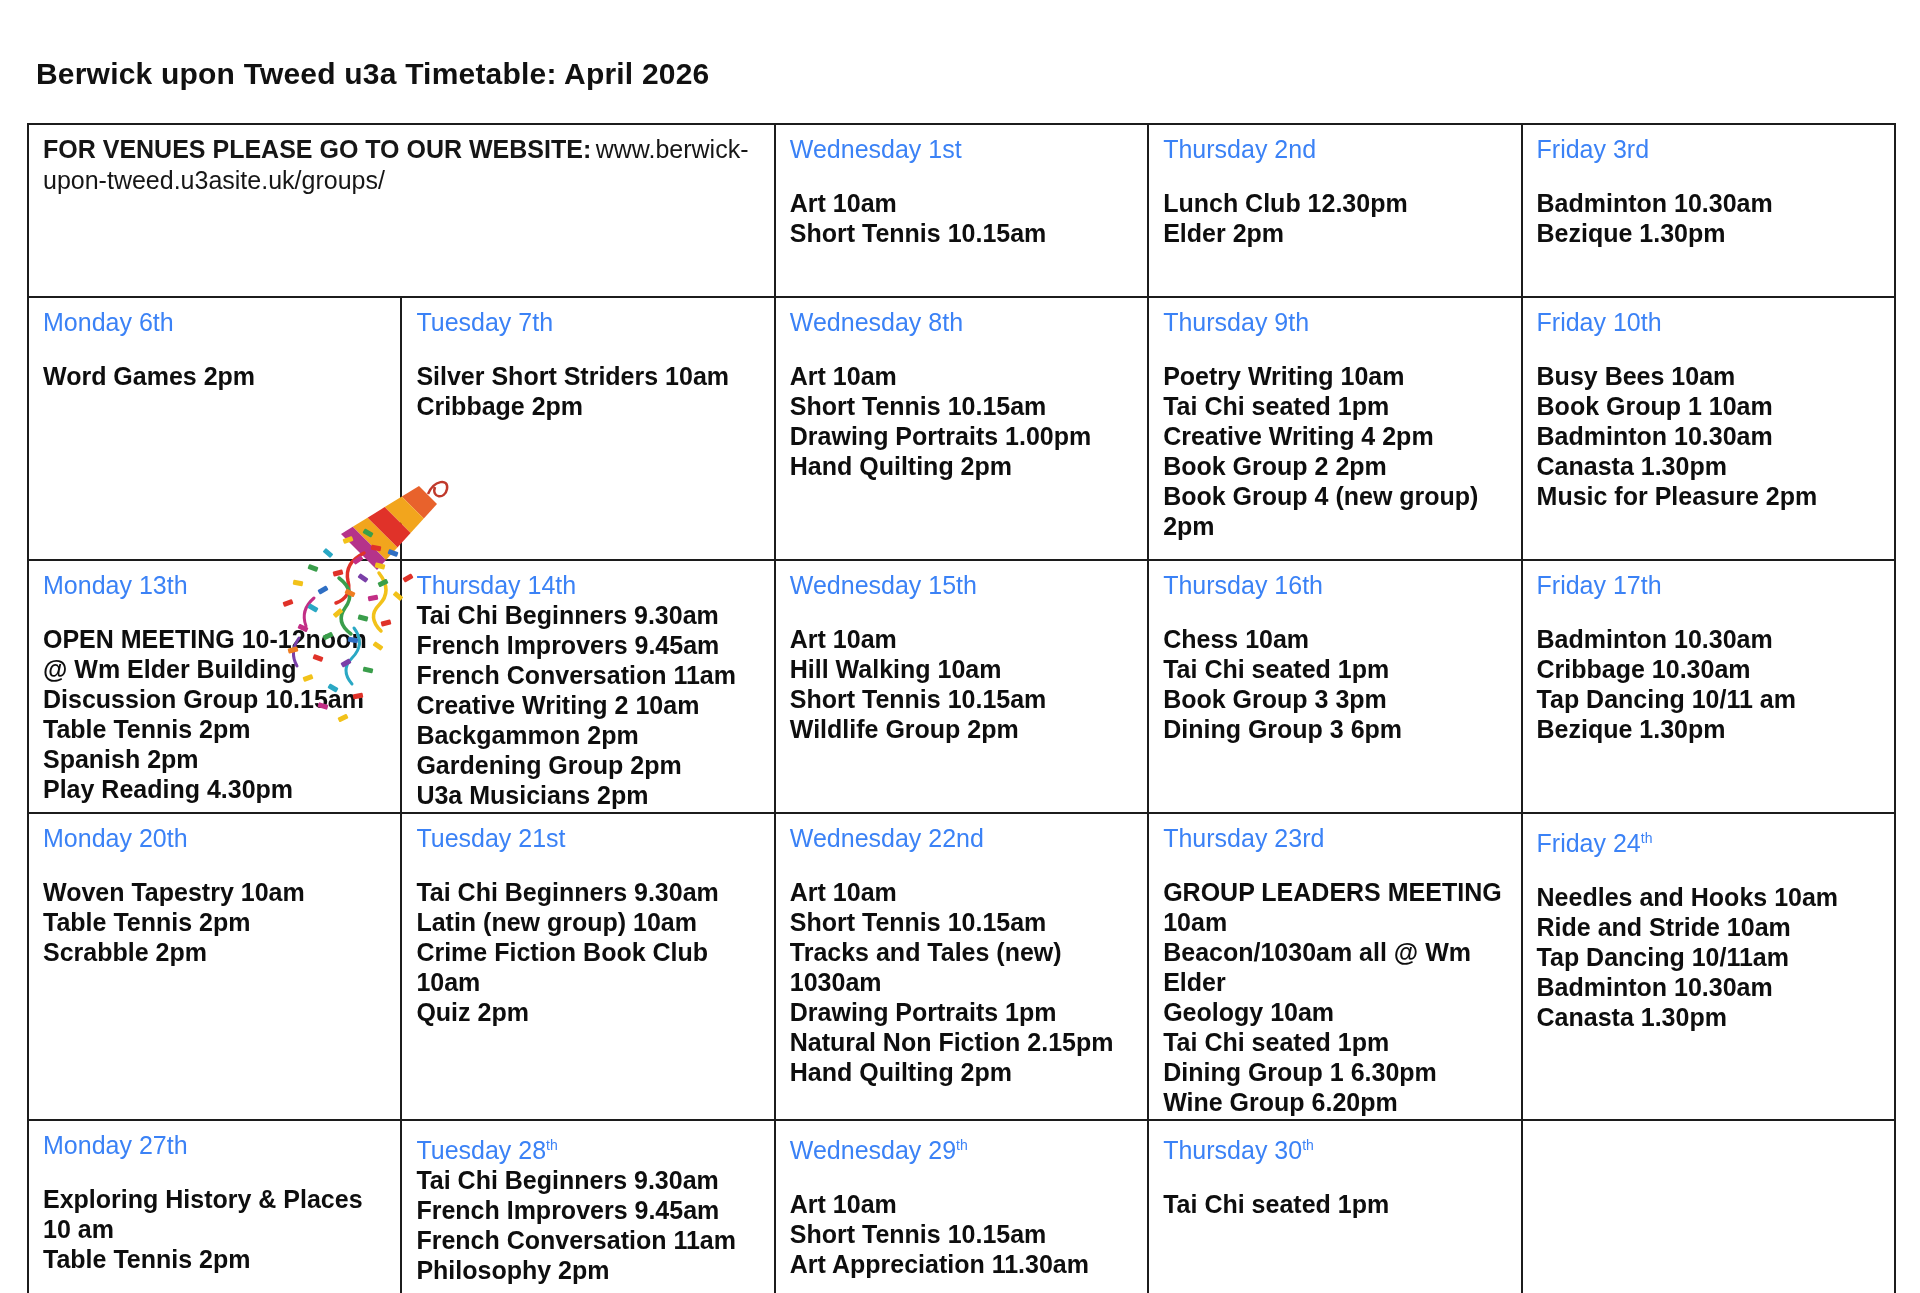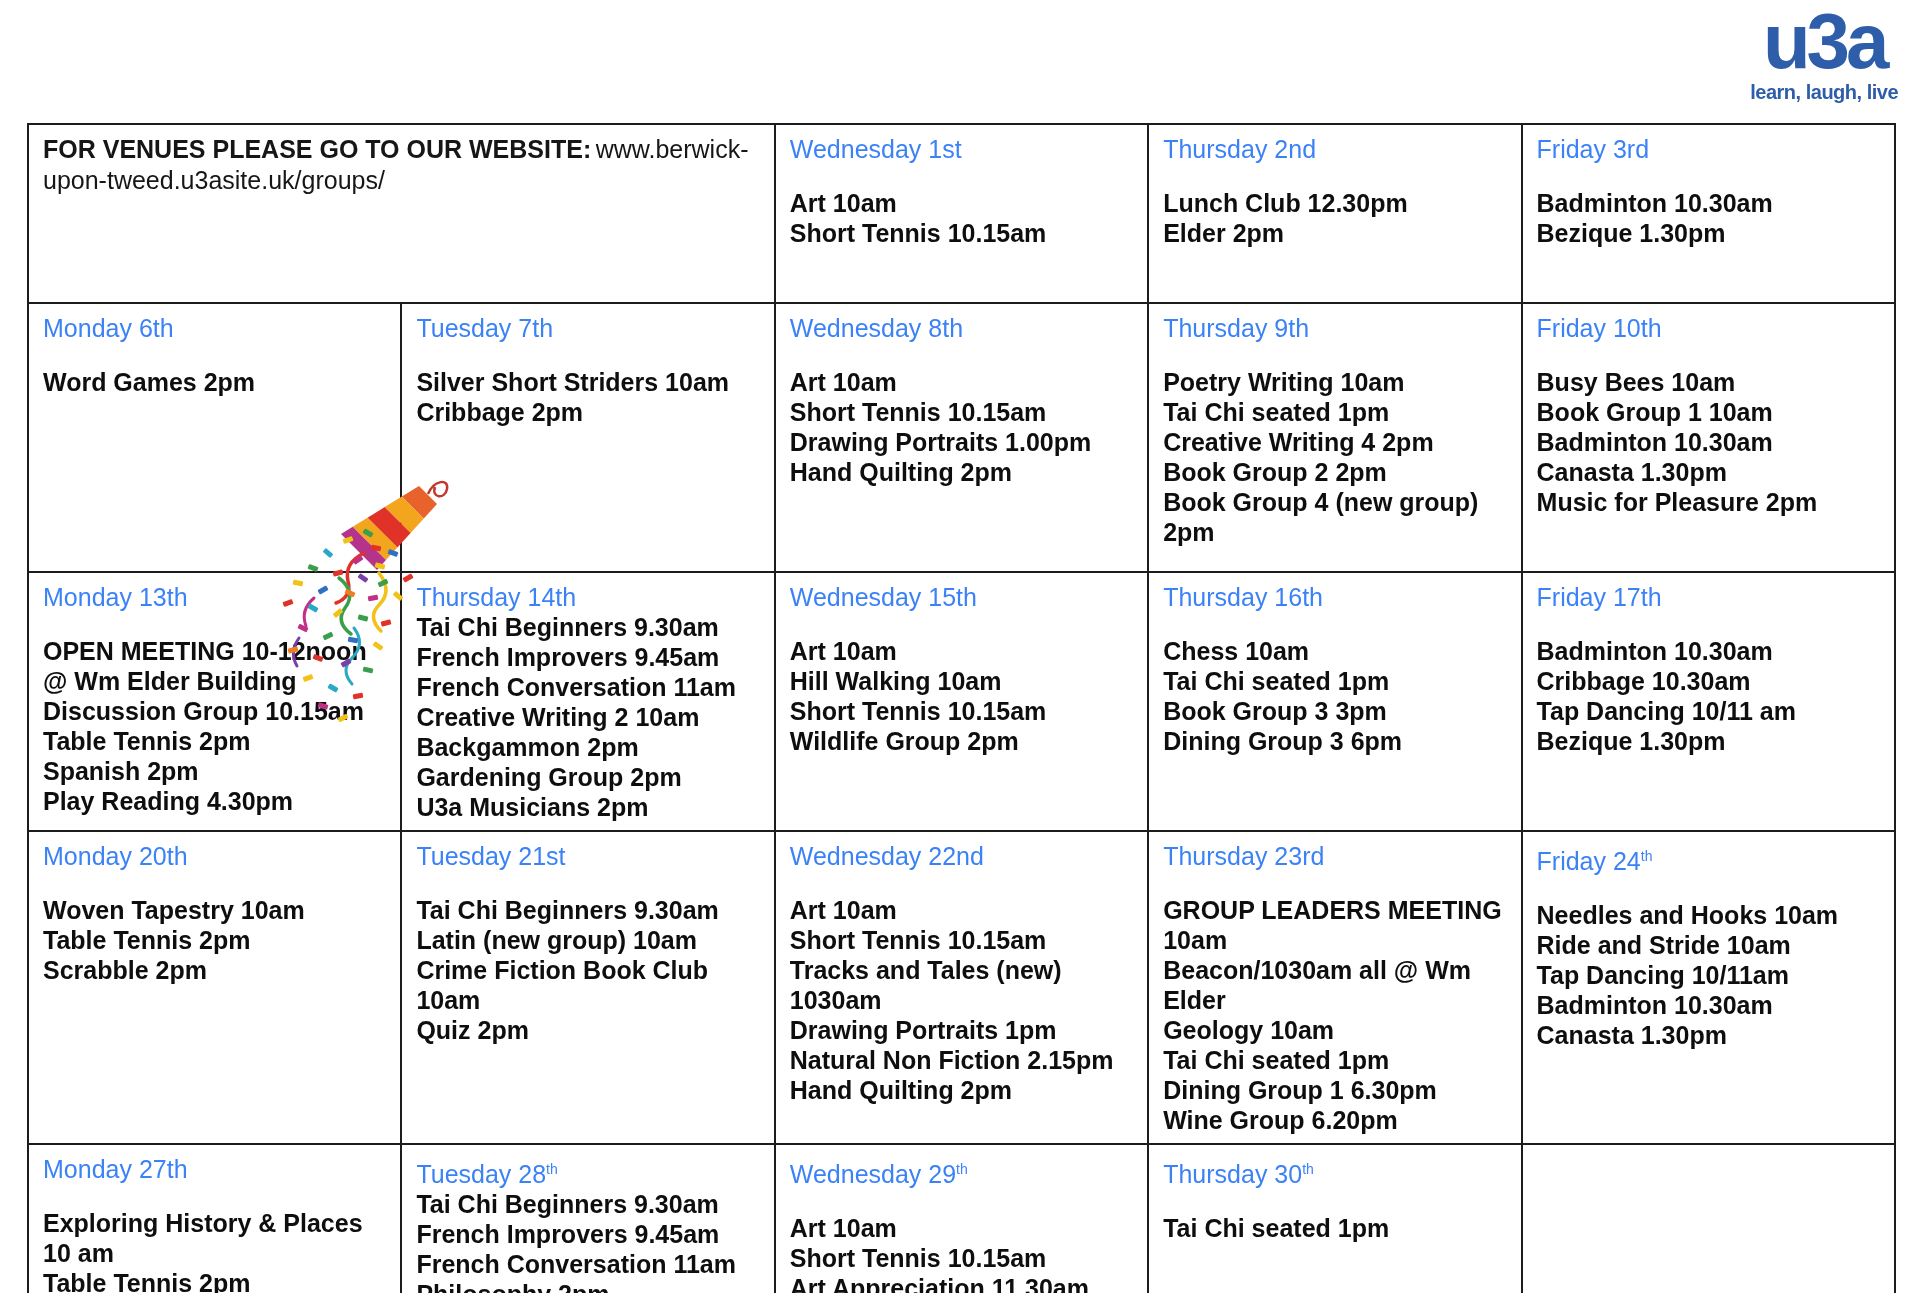--- a/index.html
+++ b/index.html
@@ -26,45 +26,42 @@
   .logo-tagline{
     font-size:20px;font-weight:bold;color:#2e5da9;margin-top:2px;letter-spacing:-0.5px;
   }
   
   table.tt{
     border-collapse:collapse;table-layout:fixed;
     width:1869px;margin-left:27px;background:#fff;
   }
   table.tt td{
     border:2px solid #1c1c1c;vertical-align:top;
-    padding:9px 10px 8px 14px;overflow:hidden;
+    padding:9px 10px 2px 14px;overflow:hidden;
   }
   tbody tr:nth-child(1) td{height:160px;}
   tbody tr:nth-child(2) td{height:250px;}
   tbody tr:nth-child(3) td{height:230px;}
   tbody tr:nth-child(4) td{height:230px;}
   tbody tr:nth-child(5) td{height:180px;}
   .day{font-size:25px;font-weight:400;color:#3b82f6;line-height:30px;}
   .day sup{font-size:14px;}
   .acts{margin-top:24px;}
   .acts.nogap{margin-top:0;}
   .act{font-size:25px;font-weight:bold;line-height:30px;color:#0e0e0e;}
   .venues-label{font-size:25px;font-weight:bold;line-height:31px;}
   .venues-url{font-size:25px;font-weight:400;line-height:31px;overflow-wrap:break-word;}
   
   .popper{position:absolute;left:268px;top:478px;z-index:5;pointer-events:none;}
 </style>
 </head>
 <body>
 
 <div class="topbar">
-  <div class="logo">
-    <div class="logo-text">u3a</div>
-    <div class="logo-tagline">learn, laugh, live</div>
-  </div>
+  <h1 class="title">Berwick upon Tweed u3a Timetable: April 2026</h1>
 </div>
 
 <table class="tt">
   <colgroup>
     <col style="width:20%">
       <col style="width:20%">
       <col style="width:20%">
       <col style="width:20%">
       <col style="width:20%">
   </colgroup>

